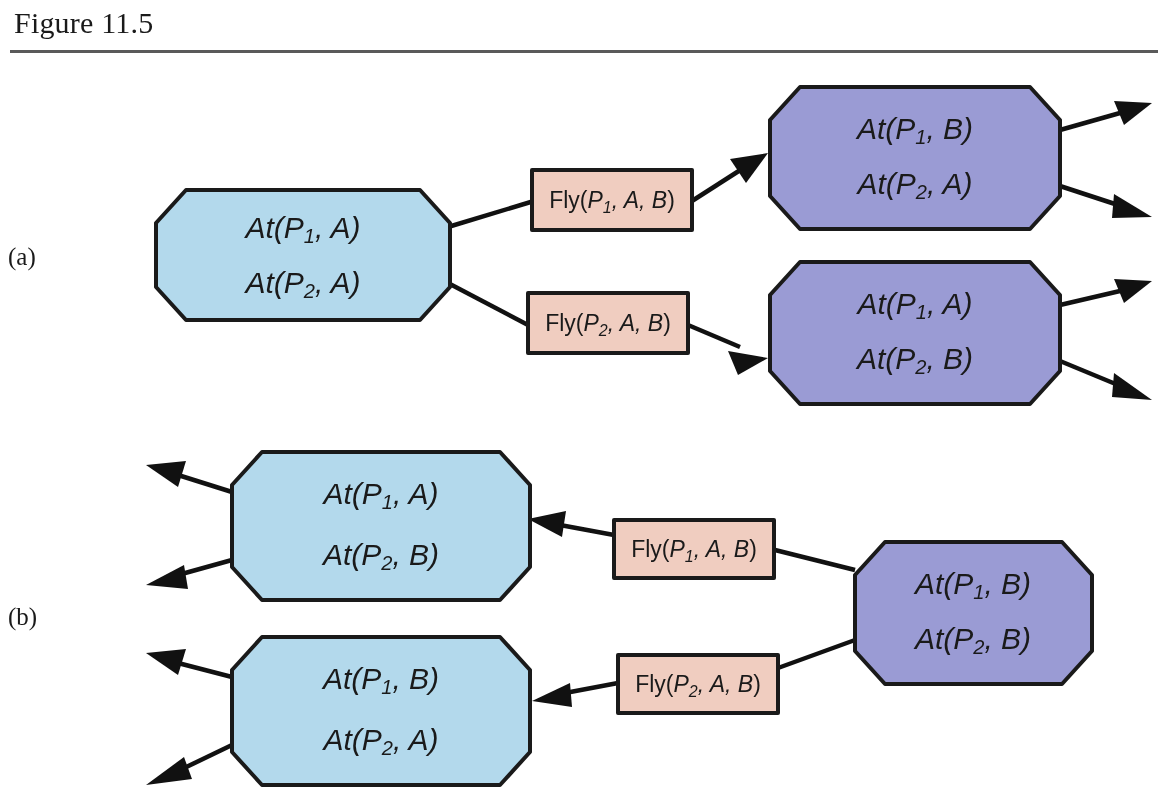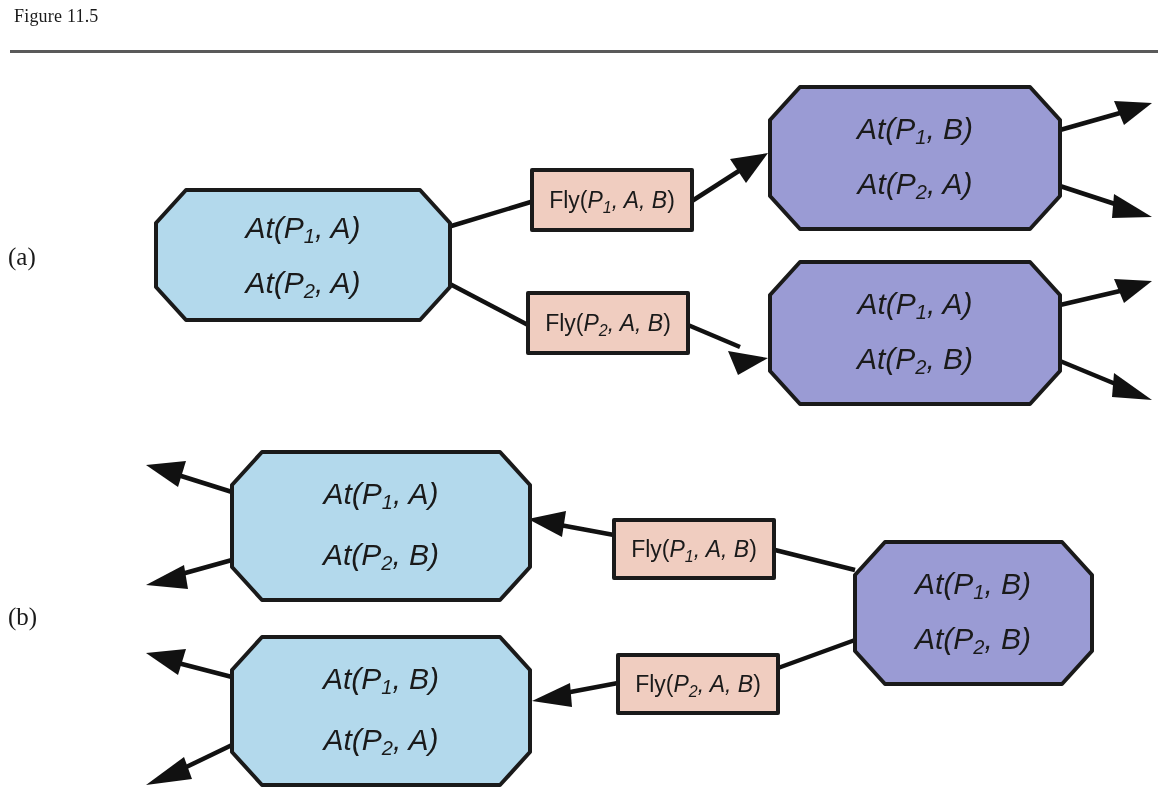--- a/index.html
+++ b/index.html
@@ -16,21 +16,21 @@
   }
   #figure-root {
     position: absolute;
     inset: 0;
   }
   .caption {
     position: absolute;
     left: 14px;
     top: 6px;
     font-family: "Liberation Serif", serif;
-    font-size: 18px;
+    font-size: 30px;
     color: #1a1a1a;
     letter-spacing: 0.2px;
   }
   .rule {
     position: absolute;
     left: 10px;
     top: 50px;
     width: 1148px;
     height: 3px;
     background: #5a5a5a;

